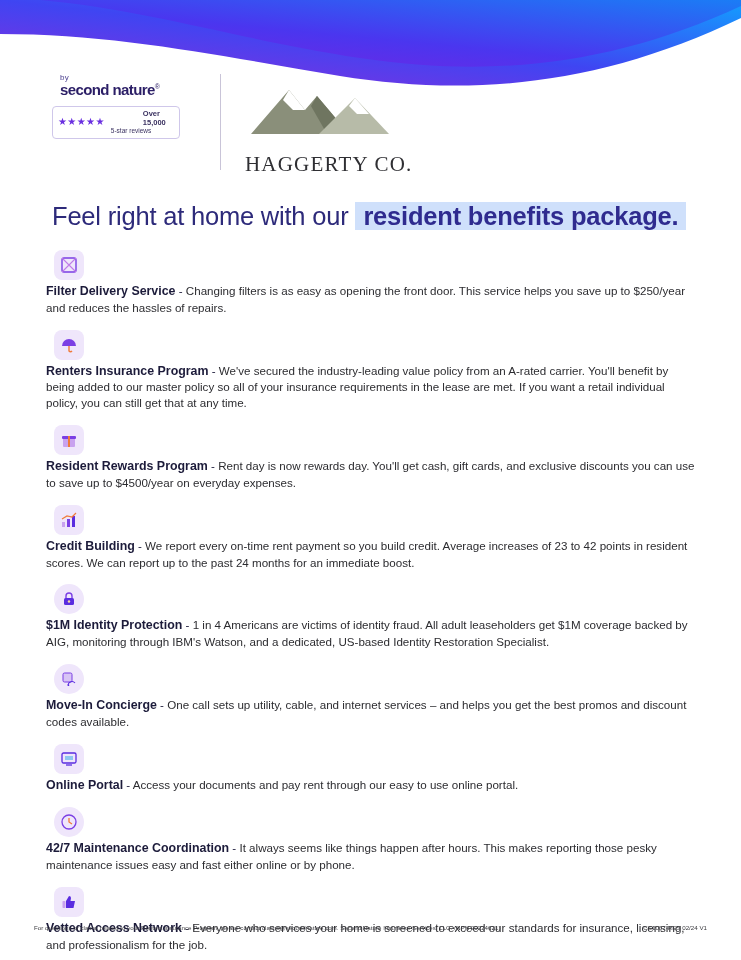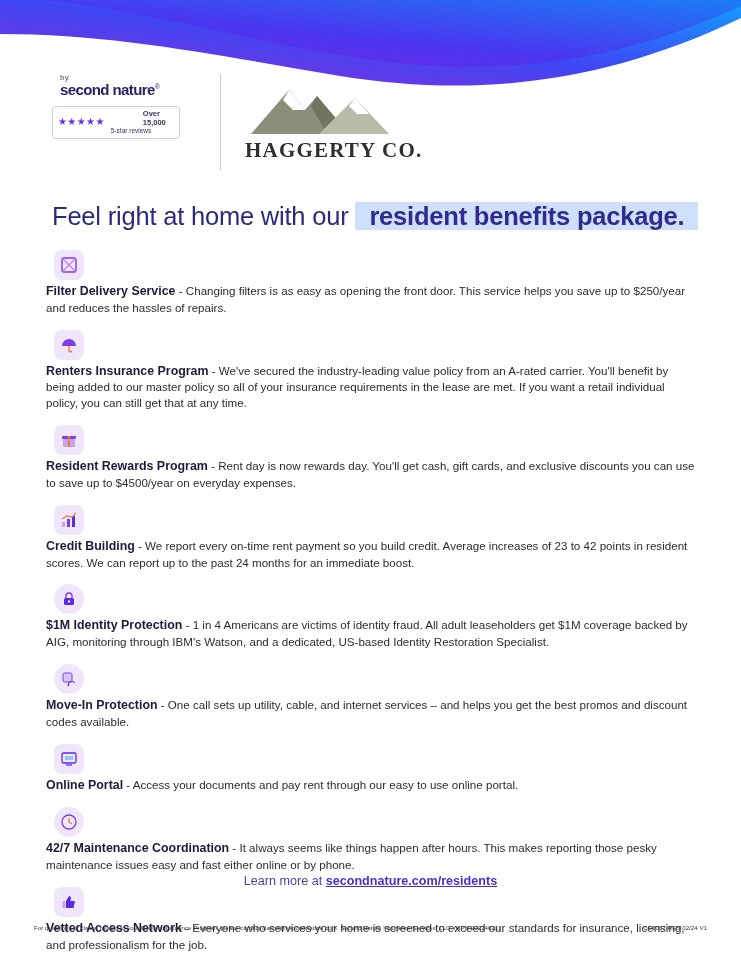--- a/index.html
+++ b/index.html
@@ -128,44 +128,44 @@
     height: 96px;
     margin: 0 24px 0 28px;
   }
 
   .haggerty {
     text-align: center;
     padding-top: 2px;
   }
   .haggerty-mark { display: block; }
   .haggerty-name {
-    margin-top: 0;
+    margin-top: 14px;
     font-family: "Liberation Serif", serif;
     font-size: 21px;
     letter-spacing: 1.2px;
     color: #2f2f33;
-    font-weight: bold;
+    font-weight: normal;
   }
 
   
   .headline {
     position: absolute;
     top: 202px;
     left: 52px;
     right: 40px;
     font-size: 25.5px;
     color: #2d2a7a;
     letter-spacing: -0.2px;
     font-weight: normal;
   }
   .headline .hl {
     font-weight: bold;
     color: #2f2b8f;
     background: #cfe0fb;
-    padding: 0 14px;
+    padding: 0 8px;
   }
 
   
   .list {
     position: absolute;
     top: 248px;
     left: 46px;
     width: 650px;
   }
   .item {
@@ -375,21 +375,21 @@
       <div class="icon-cell">
         <div class="icon-badge round">
           <svg width="18" height="18" viewBox="0 0 18 18">
               <rect x="3" y="3" width="9" height="9" rx="1.5" fill="#d8c4f5" stroke="#7b3fe4" stroke-width="1"></rect>
               <path d="M8 15 a4 4 0 0 1 7 -2" fill="none" stroke="#5a2ce0" stroke-width="1.1"></path>
               <circle cx="8.4" cy="15.2" r="0.9" fill="#5a2ce0"></circle>
             </svg>
         </div>
       </div>
       <div class="item-text">
-        <b>Move-In Protection</b><span class="dash"> - </span><span>One call sets up utility, cable, and internet services – and helps you get the best promos and discount codes available.</span>
+        <b>Move-In Concierge</b><span class="dash"> - </span><span>One call sets up utility, cable, and internet services – and helps you get the best promos and discount codes available.</span>
       </div>
     </div>
 
     <div class="item">
       <div class="icon-cell">
         <div class="icon-badge">
           <svg width="18" height="18" viewBox="0 0 18 18">
               <rect x="2" y="3" width="14" height="10" rx="1.5" fill="none" stroke="#5a2ce0" stroke-width="1.3"></rect>
               <rect x="5" y="6" width="8" height="4" fill="#8ec7f0"></rect>
               <path d="M6 15 h6" stroke="#5a2ce0" stroke-width="1.3"></path>
@@ -425,20 +425,17 @@
         </div>
       </div>
       <div class="item-text">
         <b>Vetted Access Network</b><span class="dash"> - </span><span>Everyone who services your home is screened to exceed our standards for insurance, licensing, and professionalism for the job.</span>
       </div>
     </div>
 
 
   </div>
 
-  <div class="learn">
-    <span>Learn more at </span><a href="#">secondnature.com/residents</a>
-  </div>
 
   <div class="fineprint">For questions or claims related to your Renters Insurance Program, please contact claims@secondnature.com. Second Nature Insurance Services, LLC. (NPN 20224621)</div>
   <div class="docid">CS1007-RES 02/24 V1</div>
 
 </div>
 
 </body></html>

